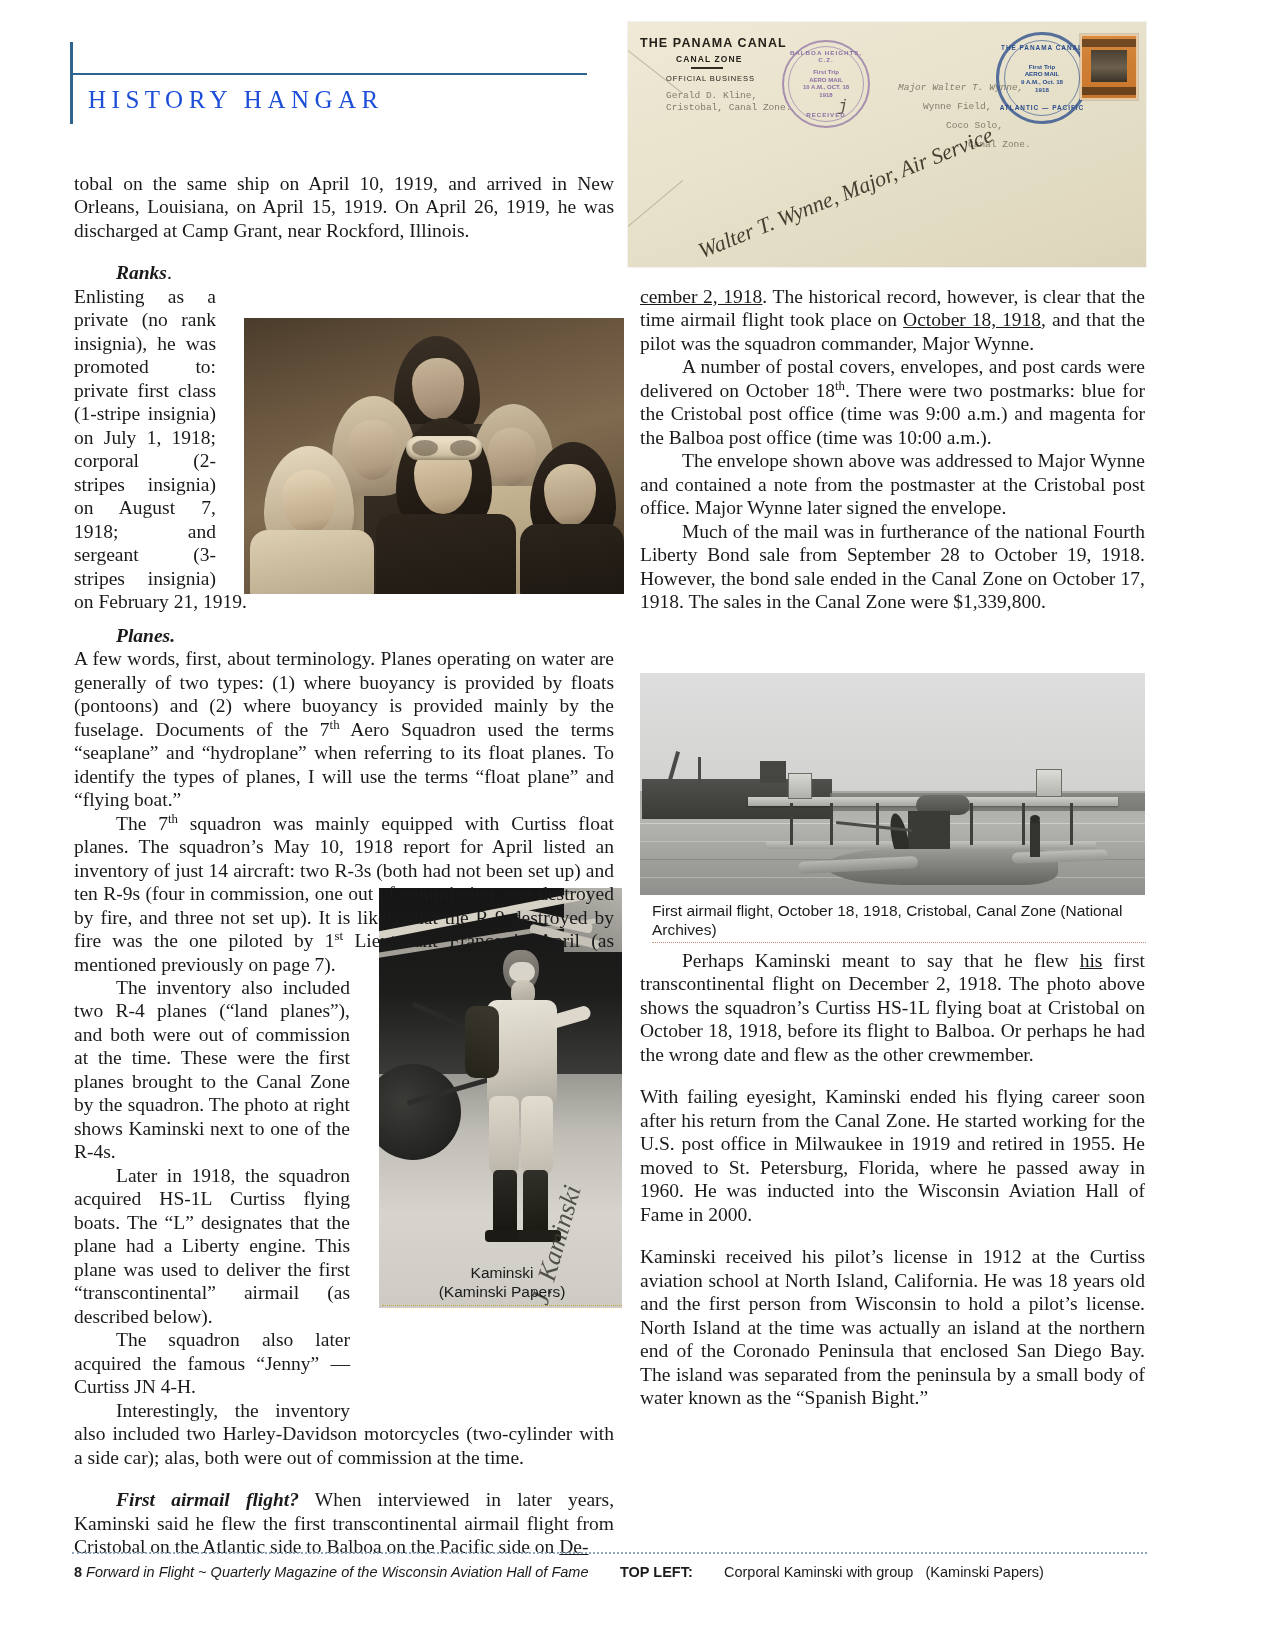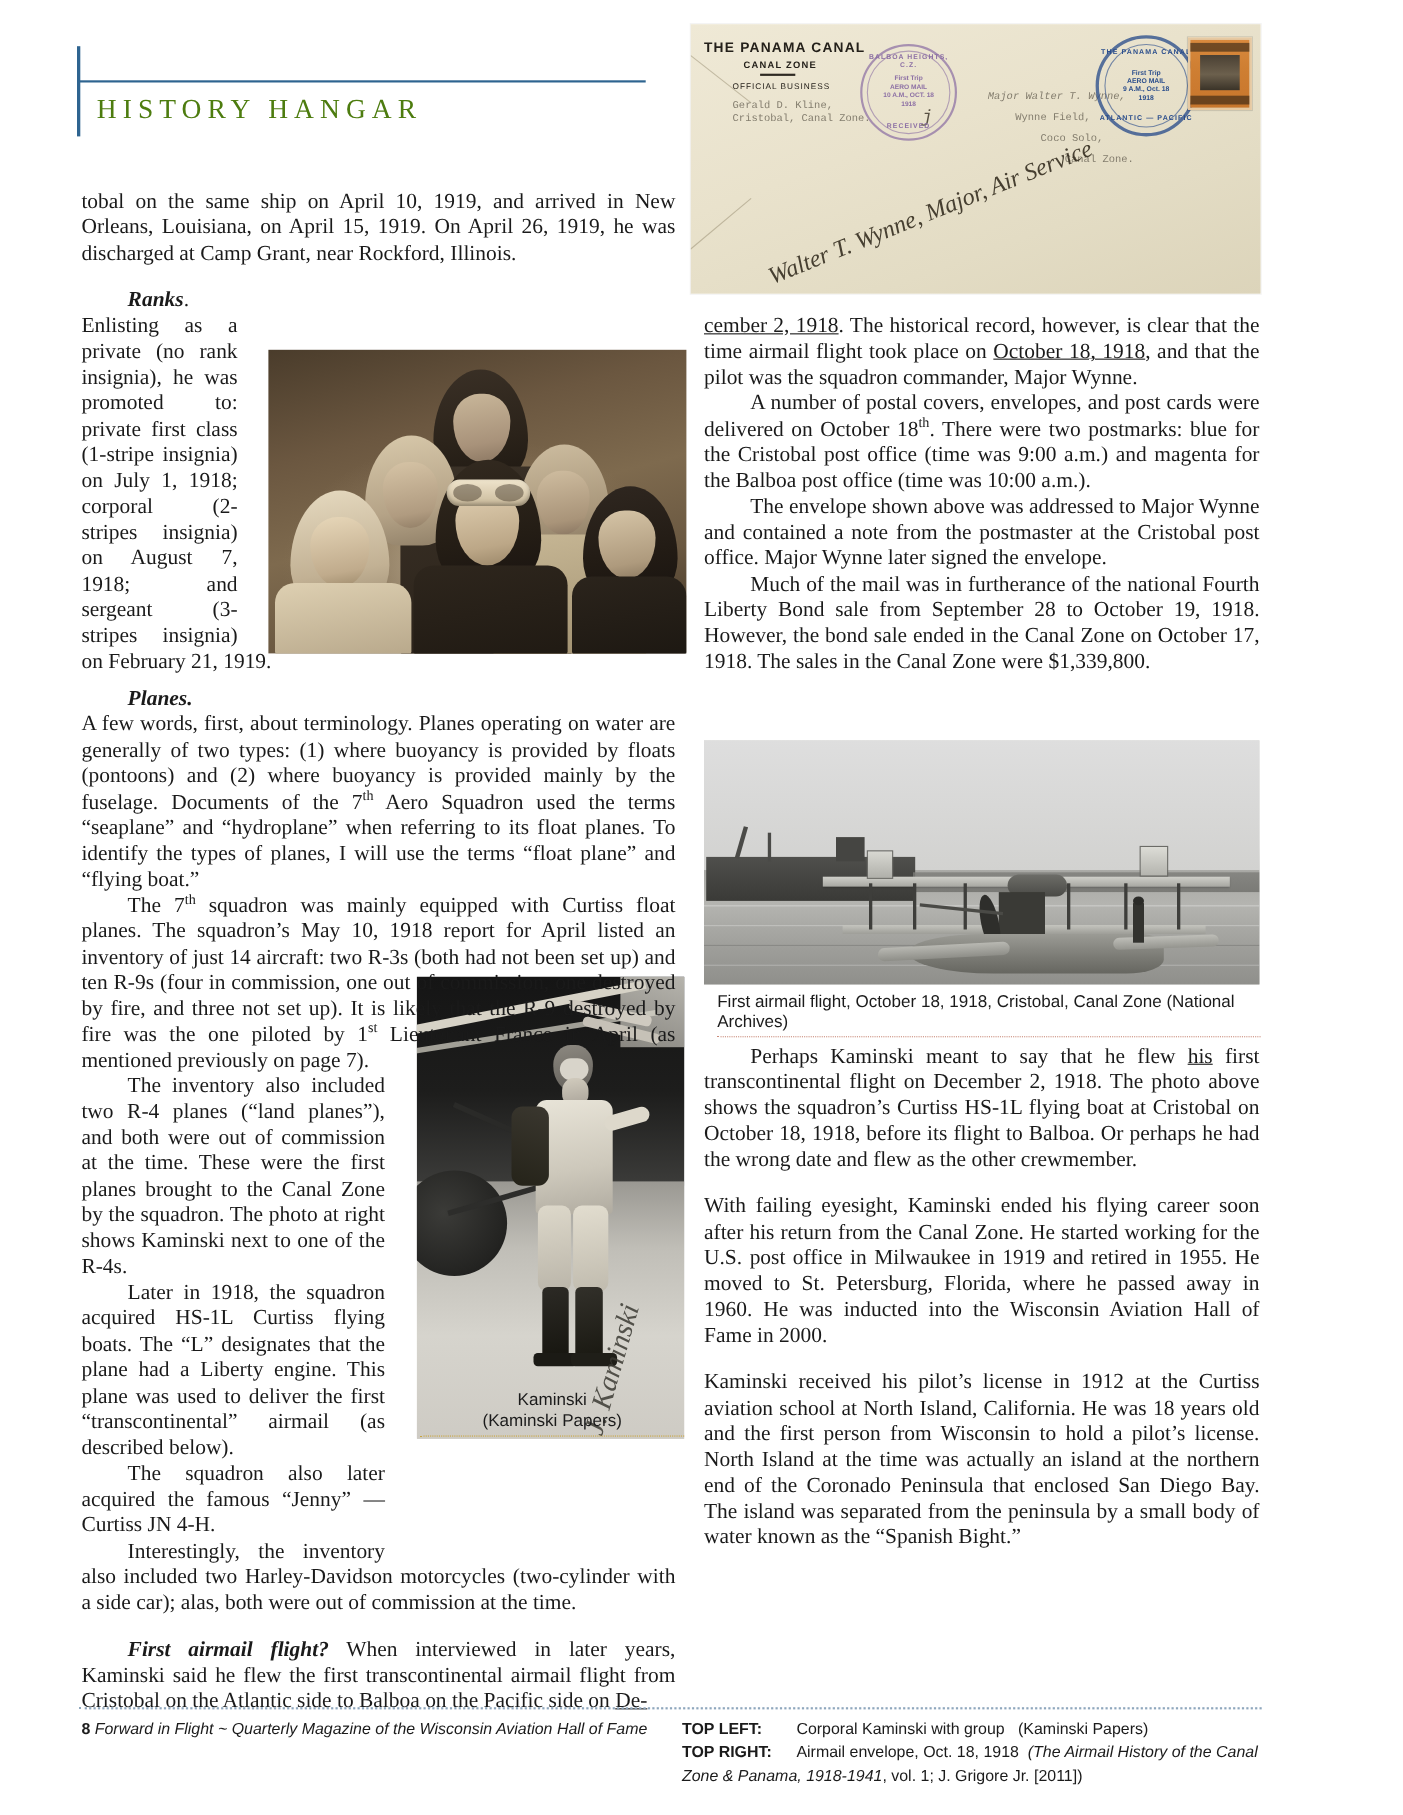--- a/index.html
+++ b/index.html
@@ -17,21 +17,21 @@
   #masthead { position:absolute; left:70px; top:42px; width:520px; height:100px; }
   #masthead .vrule {
     position:absolute; left:0; top:0; width:3px; height:82px; background:#2e6490;
   }
   #masthead .hrule {
     position:absolute; left:0; top:31px; width:517px; height:2px; background:#2e6490;
   }
   #masthead .title {
     position:absolute; left:18px; top:44px;
     font-family:"Liberation Serif", serif;
-    font-size:25px; letter-spacing:5.5px; color:#4d7c0f; white-space:nowrap;
+    font-size:25px; letter-spacing:5.5px; color:#1d4ed8; white-space:nowrap;
   }
 
   
   .col { position:absolute; font-size:19.5px; line-height:1.205; text-align:justify; }
   #col-left  { left:74px;  top:172px; width:540px; }
   #col-right { left:640px; top:285px; width:505px; }
 
   .col p { margin:0; text-indent:0; }
   .col p.ind { text-indent:42px; }
   em.run { font-style:italic; font-weight:bold; }
@@ -409,16 +409,13 @@
 
 <div id="footer-left">
   <b>8</b>
   <i>Forward in Flight ~ Quarterly Magazine of the Wisconsin Aviation Hall of Fame</i>
 </div>
 
 <div id="footer-right">
   <div>
     <span class="lbl w1">TOP LEFT:</span><span>Corporal Kaminski with group</span>&nbsp;&nbsp;&nbsp;<span>(Kaminski Papers)</span>
   </div>
-  <div>
-    <span class="lbl w1">TOP RIGHT:</span><span>Airmail envelope, Oct. 18, 1918</span>&nbsp;&nbsp;<i>(The Airmail History of the Canal Zone &amp; Panama, 1918-1941</i><span>, vol. 1; J. Grigore Jr. [2011])</span>
-  </div>
 </div>
 
 </body></html>

